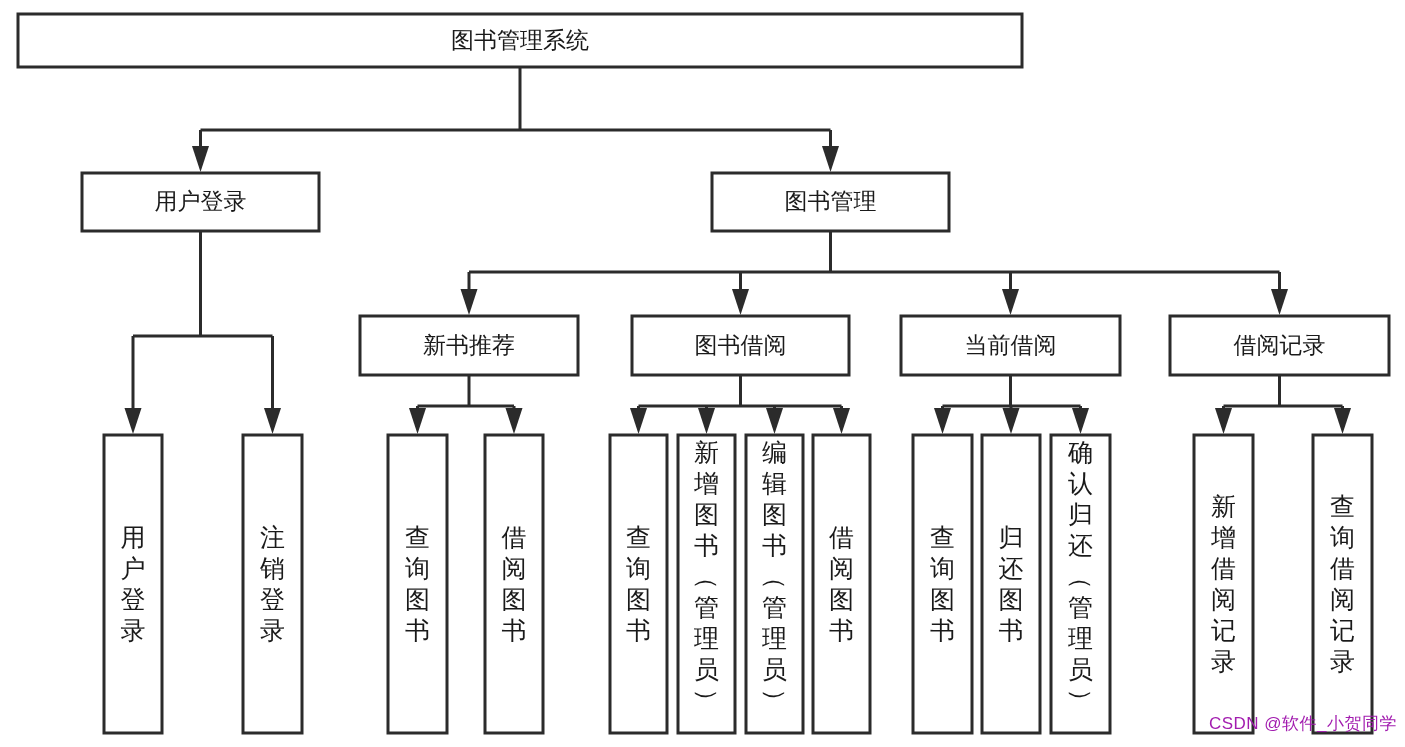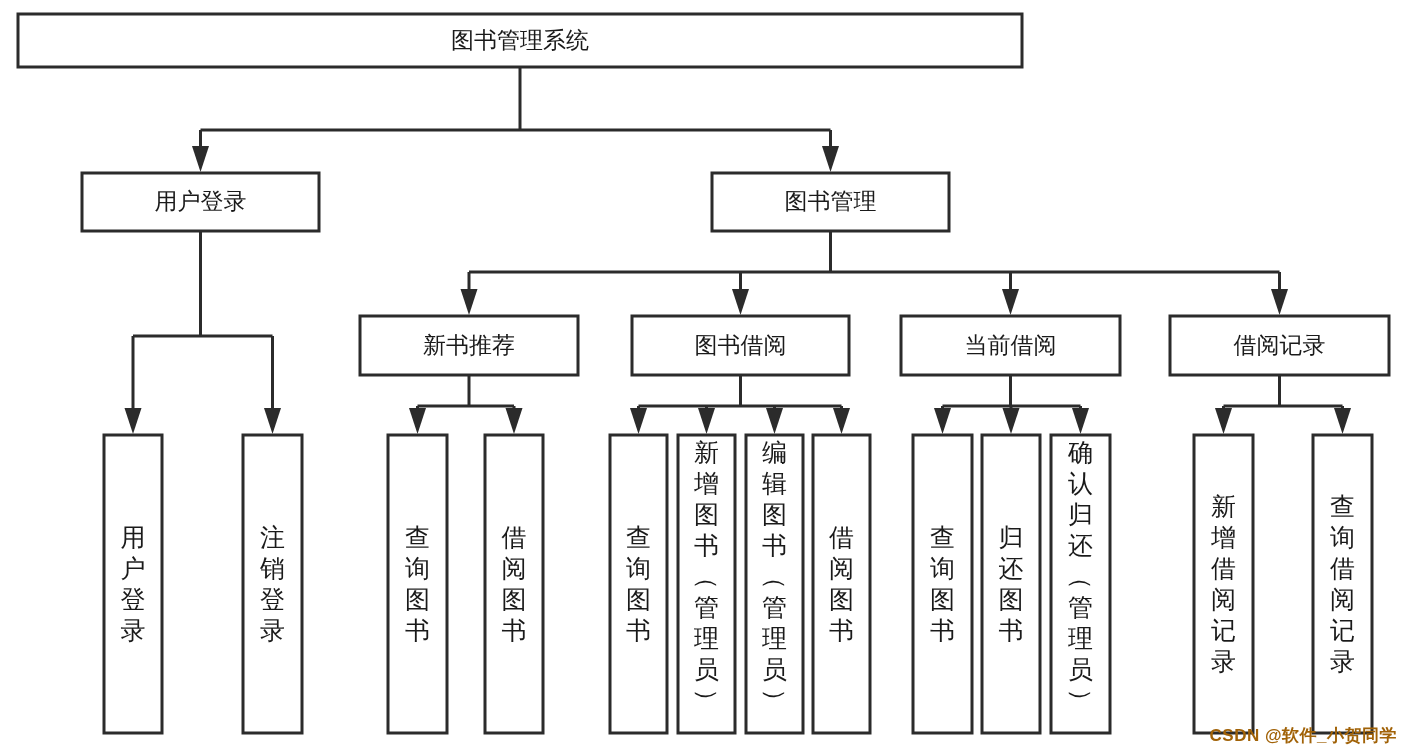--- a/index.html
+++ b/index.html
@@ -51,28 +51,27 @@
   }
   .node-label-v {
     font-family: "Liberation Sans", "DejaVu Sans", sans-serif;
     font-size: 25px;
     fill: #1a1a1a;
     text-anchor: middle;
   }
   .watermark {
     position: absolute;
     right: 8px;
-    bottom: 0;
+    bottom: 12px;
     font-family: "Liberation Sans", "DejaVu Sans", sans-serif;
     font-size: 17px;
-    color: #a16207;
+    color: #a21caf;
     letter-spacing: 0.5px;
     white-space: nowrap;
     user-select: none;
-    font-weight: bold;
   }
 </style>
 </head>
 <body>
 
 <div id="diagram-root">
   <svg class="diagram" viewBox="0 0 1405 747" xmlns="http://www.w3.org/2000/svg">
     <g id="connector-layer">
         <g>
           <path class="connector" d="M 520 67 L 520 130"></path>

